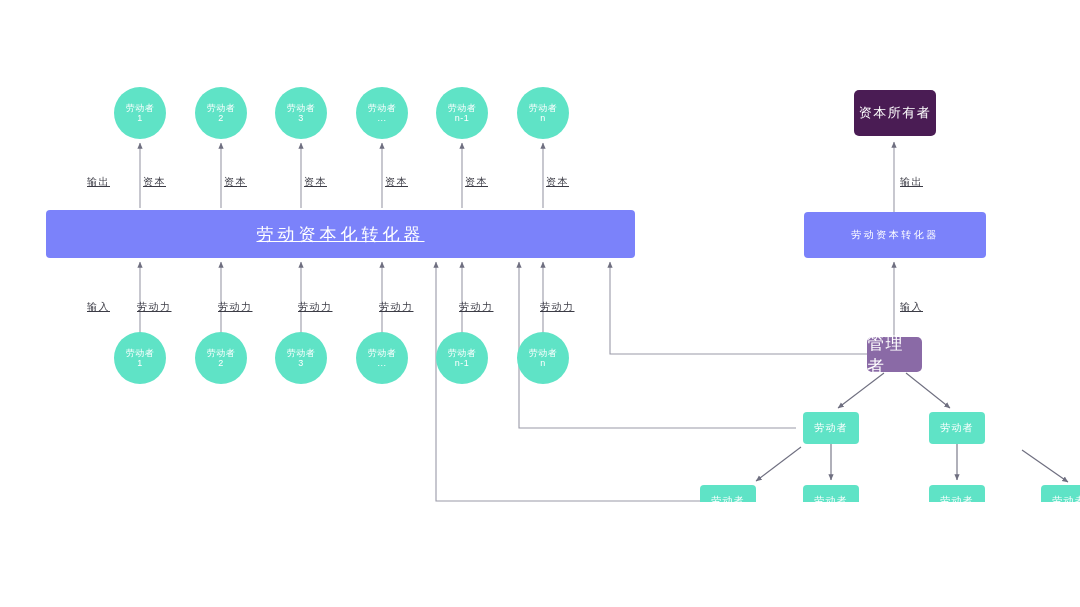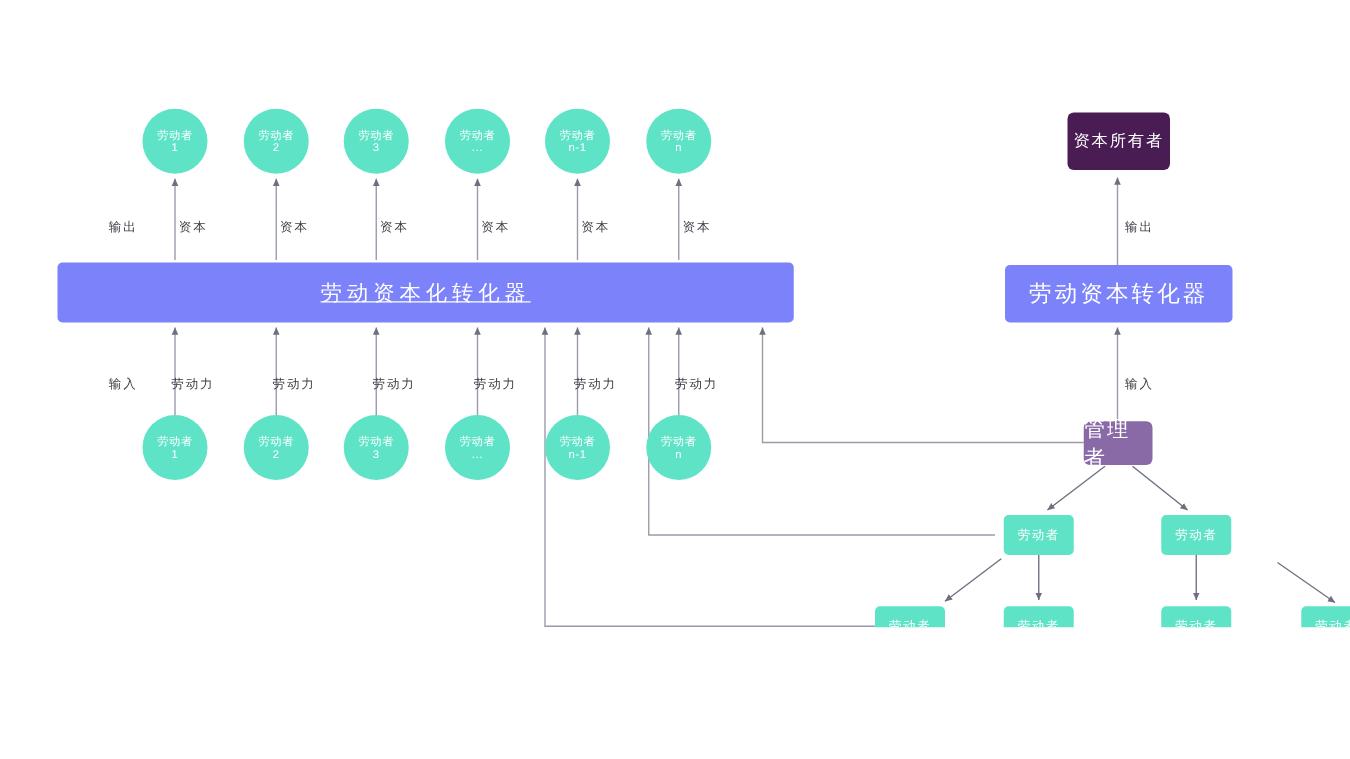--- a/index.html
+++ b/index.html
@@ -95,20 +95,21 @@
   }
 
   
   .edge-label{
     position:absolute;
     color:#3c3c46;
     font-size:10px;
     letter-spacing:1.5px;
     white-space:nowrap;
     z-index:5;
+    text-decoration:underline;
   }
 </style>
 </head>
 <body>
 
 <div id="stage">
 
   <svg id="wires" viewBox="0 0 1080 607" width="1080" height="607">
     <defs>
       <marker id="ah" markerWidth="7" markerHeight="7" refX="5.2" refY="3" orient="auto" markerUnits="strokeWidth">
@@ -220,21 +221,21 @@
   </div>
   <div class="worker-circle" style="left:485px;top:332px;">
     <span class="wc-name">劳动者</span>
     <span class="wc-idx">n</span>
   </div>
 
   <div class="owner-box" style="left:822px;top:90px;width:82px;height:46px;">资本所有者</div>
 
   <div class="edge-label" style="left:868px;top:175px;">输出</div>
 
-  <div class="converter-bar" style="left:772px;top:212px;width:182px;height:46px;letter-spacing:2.5px;font-size:18px;">劳动资本转化器</div>
+  <div class="converter-bar" style="left:772px;top:212px;width:182px;height:46px;letter-spacing:2.5px;font-size:10px;">劳动资本转化器</div>
 
   <div class="edge-label" style="left:868px;top:300px;">输入</div>
 
   <div class="manager-box" style="left:835px;top:337px;width:55px;height:35px;">管理者</div>
 
   <div class="tree-box" style="left:771px;top:412px;width:56px;height:32px;">劳动者</div>
   <div class="tree-box" style="left:897px;top:412px;width:56px;height:32px;">劳动者</div>
 
   <div class="tree-box" style="left:668px;top:485px;width:56px;height:32px;">劳动者</div>
   <div class="tree-box" style="left:771px;top:485px;width:56px;height:32px;">劳动者</div>

